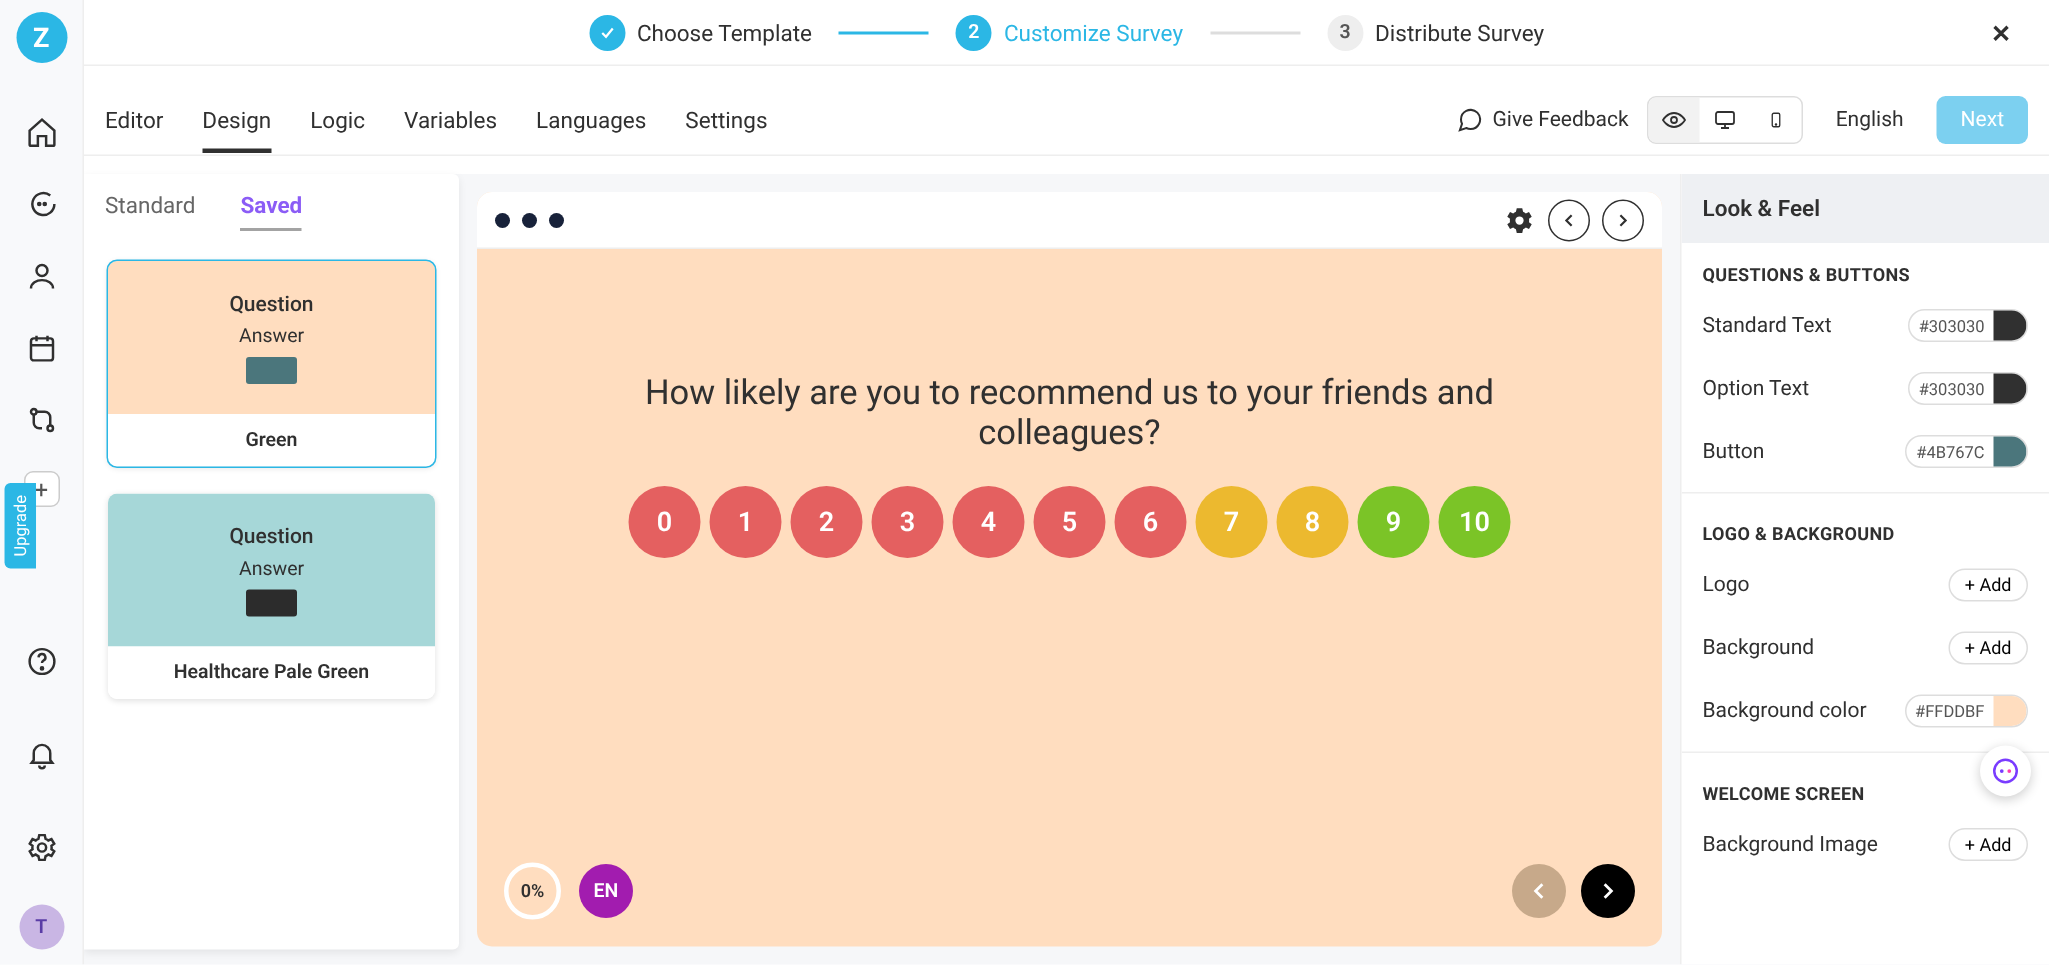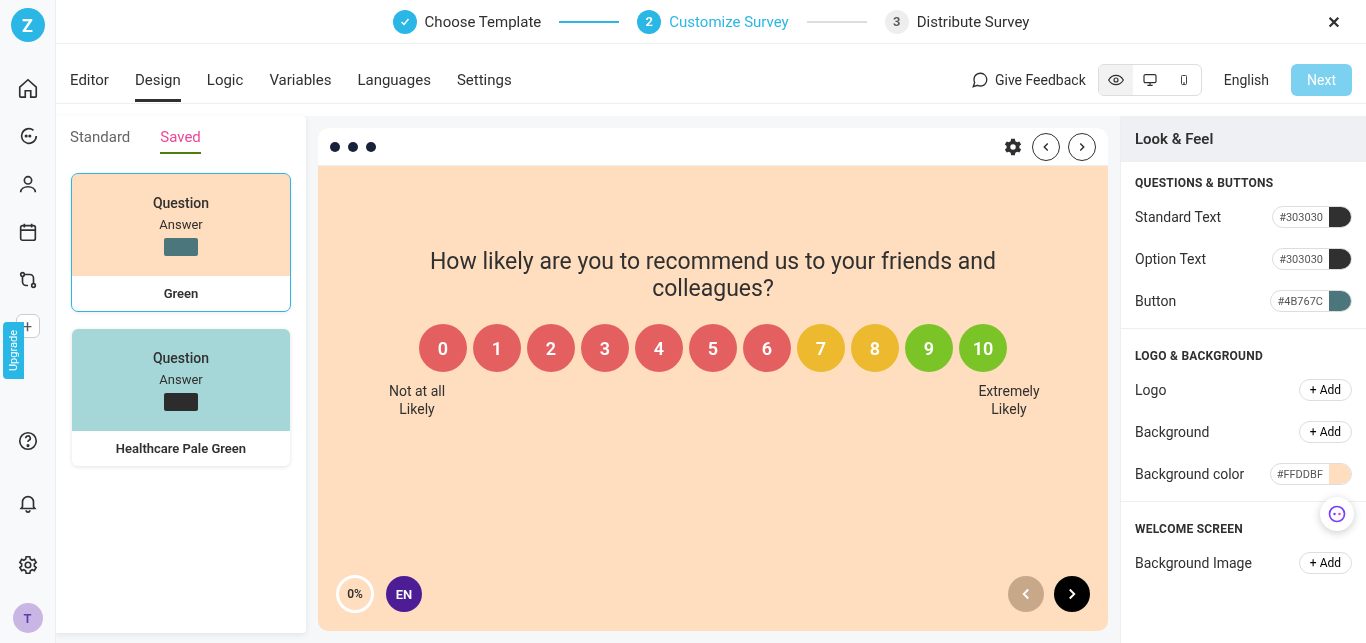--- a/index.html
+++ b/index.html
@@ -43,21 +43,21 @@
   .lang-pill { font-size: 14px; padding: 6px 10px; cursor: pointer; }
   .next-btn { background: #7cd0f0; color: #fff; border: none; padding: 8px 16px; border-radius: 6px; font-size: 14px; cursor: pointer; }
 
   
   .workspace { flex: 1; display: flex; background: #f6f7f9; }
 
   
   .design-panel { width: 250px; background: #fff; margin: 0 0 10px 0; border-radius: 0 4px 4px 0; box-shadow: 0 2px 6px rgba(0,0,0,0.08); display: flex; flex-direction: column; }
   .design-tabs { display: flex; gap: 30px; padding: 12px 14px 8px; }
   .design-tabs .dtab { font-size: 15px; color: #666; cursor: pointer; padding-bottom: 6px; }
-  .design-tabs .dtab.selected { color: #ec4899; border-bottom: 2px solid #4d7c0f; }
+  .design-tabs .dtab.selected { color: #8b5cf6; border-bottom: 2px solid #a3a3a3; font-weight: bold; }
   .theme-cards { padding: 12px 16px; display: flex; flex-direction: column; gap: 18px; }
   .theme-card { border-radius: 6px; overflow: hidden; box-shadow: 0 1px 4px rgba(0,0,0,0.12); cursor: pointer; }
   .theme-card.sel { outline: 1.5px solid #2bb7e5; }
   .theme-preview { height: 102px; display: flex; flex-direction: column; align-items: center; justify-content: center; gap: 6px; font-size: 14px; }
   .theme-preview.green { background: #ffddbf; }
   .theme-preview.healthcare { background: #a6d7d8; }
   .theme-preview .swatch { width: 34px; height: 18px; border-radius: 2px; }
   .theme-preview.green .swatch { background: #4b767c; }
   .theme-preview.healthcare .swatch { background: #2c2c2c; }
   .theme-label { background: #fff; text-align: center; font-size: 13px; font-weight: 600; padding: 10px 0; }
@@ -74,21 +74,21 @@
 
   .question-area { padding: 120px 60px 0; text-align: center; }
   .question-text { font-size: 23px; color: #303030; margin-bottom: 22px; }
   .nps-row { display: flex; justify-content: center; gap: 6px; }
   .nps { width: 48px; height: 48px; border-radius: 50%; color: #fff; display: flex; align-items: center; justify-content: center; font-size: 18px; font-weight: 600; cursor: pointer; }
   .nps-labels { display: flex; justify-content: space-between; margin-top: 10px; font-size: 14px; color: #303030; padding: 0 4px; }
   .nps-labels > div { width: 70px; text-align: center; line-height: 1.3; }
 
   .canvas-footer { position: absolute; bottom: 18px; left: 18px; right: 18px; display: flex; align-items: center; gap: 12px; }
   .progress-ring { width: 38px; height: 38px; border-radius: 50%; border: 3px solid #fff; display: flex; align-items: center; justify-content: center; font-size: 12px; font-weight: 600; color: #303030; }
-  .lang-circle { width: 36px; height: 36px; border-radius: 50%; background: #4c1d95; color: #fff; font-size: 13px; font-weight: 600; display: flex; align-items: center; justify-content: center; cursor: pointer; }
+  .lang-circle { width: 36px; height: 36px; border-radius: 50%; background: #a21caf; color: #fff; font-size: 13px; font-weight: 600; display: flex; align-items: center; justify-content: center; cursor: pointer; }
   .nav-arrows { margin-left: auto; display: flex; gap: 10px; }
   .nav-arrows .arr { width: 36px; height: 36px; border-radius: 50%; display: flex; align-items: center; justify-content: center; cursor: pointer; color: #fff; }
   .nav-arrows .arr.prev { background: #c7a98a; }
   .nav-arrows .arr.next { background: #000; }
 
   
   .look-panel { width: 246px; background: #fff; border-left: 1px solid #eee; display: flex; flex-direction: column; overflow: hidden; }
   .look-header { background: #eef0f3; padding: 14px 14px; font-size: 15px; font-weight: 600; }
   .look-scroll { flex: 1; overflow-y: auto; }
   .section-title { font-size: 12px; font-weight: 700; letter-spacing: 0.02em; color: #303030; padding: 14px 14px 6px; }
@@ -293,24 +293,20 @@
                 <div class="nps" style="background: rgb(228, 96, 96);">2</div>
                 <div class="nps" style="background: rgb(228, 96, 96);">3</div>
                 <div class="nps" style="background: rgb(228, 96, 96);">4</div>
                 <div class="nps" style="background: rgb(228, 96, 96);">5</div>
                 <div class="nps" style="background: rgb(228, 96, 96);">6</div>
                 <div class="nps" style="background: rgb(236, 185, 47);">7</div>
                 <div class="nps" style="background: rgb(236, 185, 47);">8</div>
                 <div class="nps" style="background: rgb(123, 196, 39);">9</div>
                 <div class="nps" style="background: rgb(123, 196, 39);">10</div>
               </div>
-            <div class="nps-labels">
-              <div>Not at all Likely</div>
-              <div>Extremely Likely</div>
-            </div>
           </div>
 
           <div class="canvas-footer">
             <div class="progress-ring">0%</div>
             <div class="lang-circle">EN</div>
             <div class="nav-arrows">
               <div class="arr prev">
                 <svg width="18" height="18" viewBox="0 0 24 24" fill="none" stroke="#fff" stroke-width="2.5">
                     <path d="M15 18l-6-6 6-6"></path>
                   </svg>

